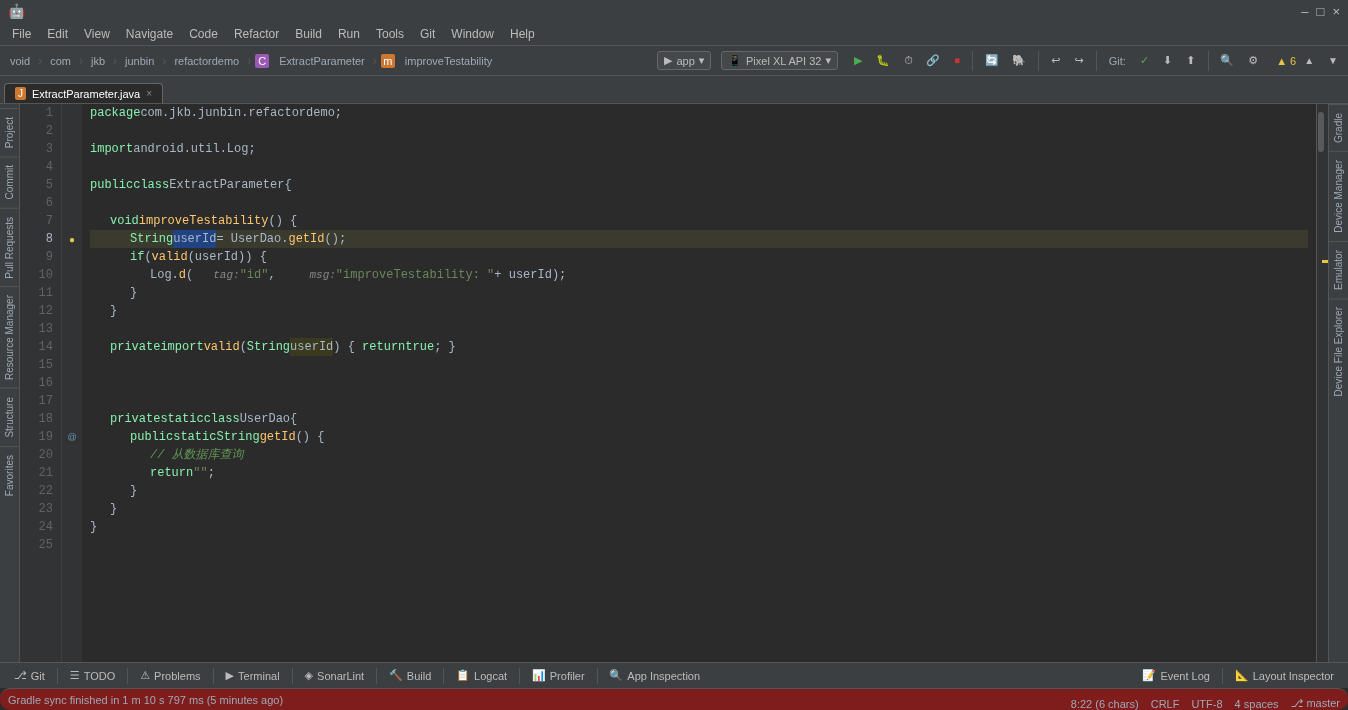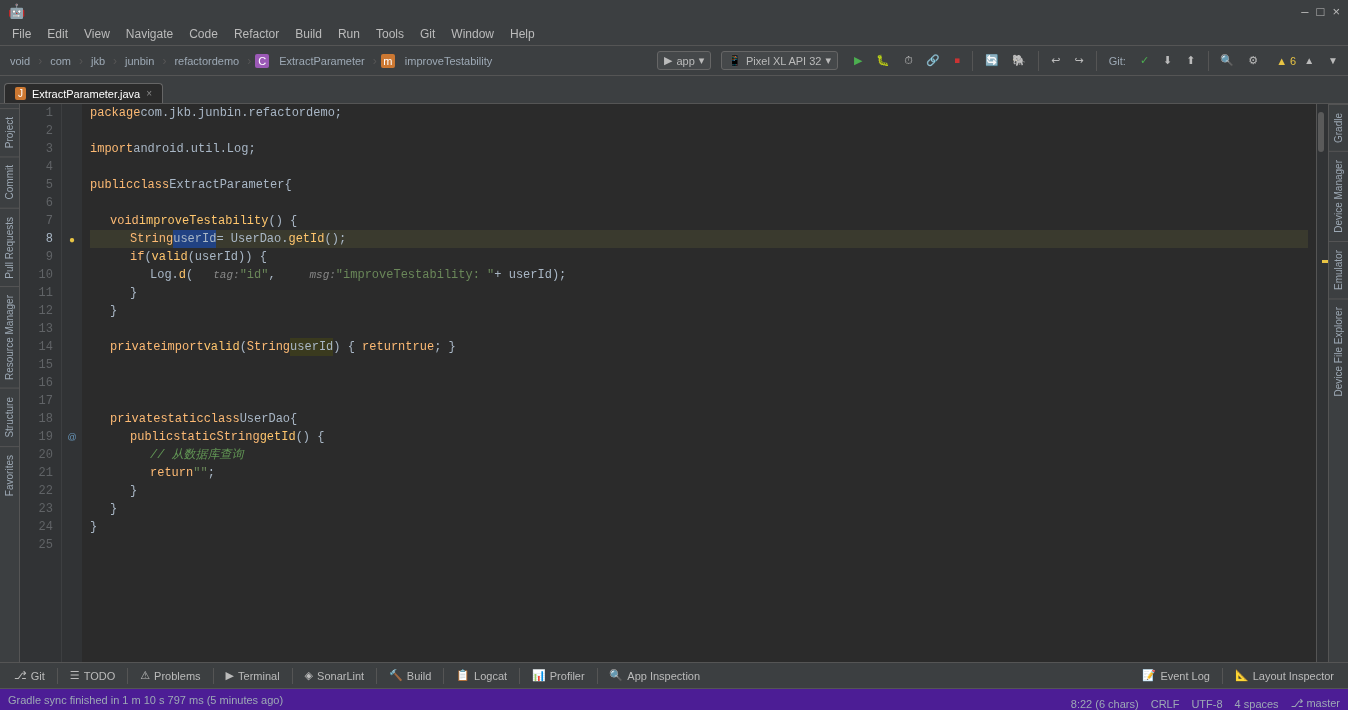--- a/index.html
+++ b/index.html
@@ -188,21 +188,21 @@
 
     .code-line {
       height: 18px;
       display: flex;
       align-items: center;
       white-space: pre;
     }
     .code-line.highlighted { background: #3a3a2e; }
 
     
-    .kw { color: #fdba74; }
+    .kw { color: #86efac; }
     .type { color: #a9b7c6; }
     .str { color: #6a8759; }
     .comment { color: #629755; font-style: italic; }
     .method { color: #ffc66d; }
     .class-name { color: #a9b7c6; }
     .var { color: #a9b7c6; }
     .sel { background: #214283; }
     .param-hint { color: #888; font-style: italic; font-size: 11px; margin-left: 20px; }
 
     
@@ -242,30 +242,31 @@
       display: flex;
       align-items: center;
       gap: 4px;
       border-radius: 3px;
       white-space: nowrap;
     }
     .bottom-tool-sep { width: 1px; height: 16px; background: #555; margin: 0 2px; flex-shrink: 0; }
 
     
     .status-bar {
-      background: #4c1d95;
+      background: #7f1d1d;
       height: 22px;
       display: flex;
       align-items: center;
       justify-content: space-between;
       padding: 0 8px;
       font-size: 11px;
       color: #9da9b5;
       border-top: 1px solid #555;
       flex-shrink: 0;
+      border-radius: 10px;
     }
     .status-right { display: flex; gap: 12px; align-items: center; margin-top: 8px; }
 
     
     .right-panels {
       display: flex;
       flex-direction: column;
       width: 20px;
       background: #3c3f41;
       border-left: 1px solid #555;

